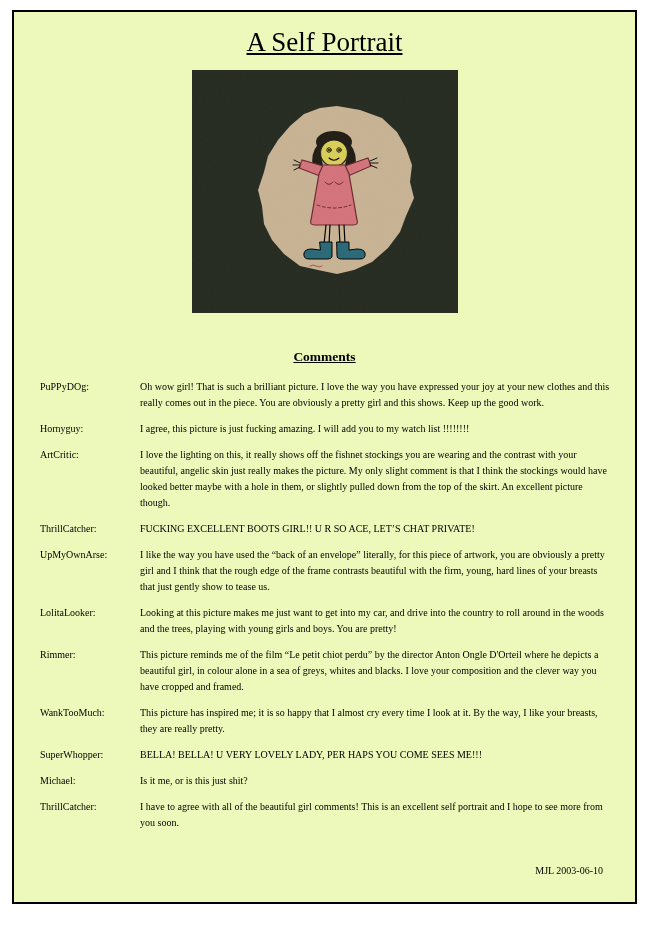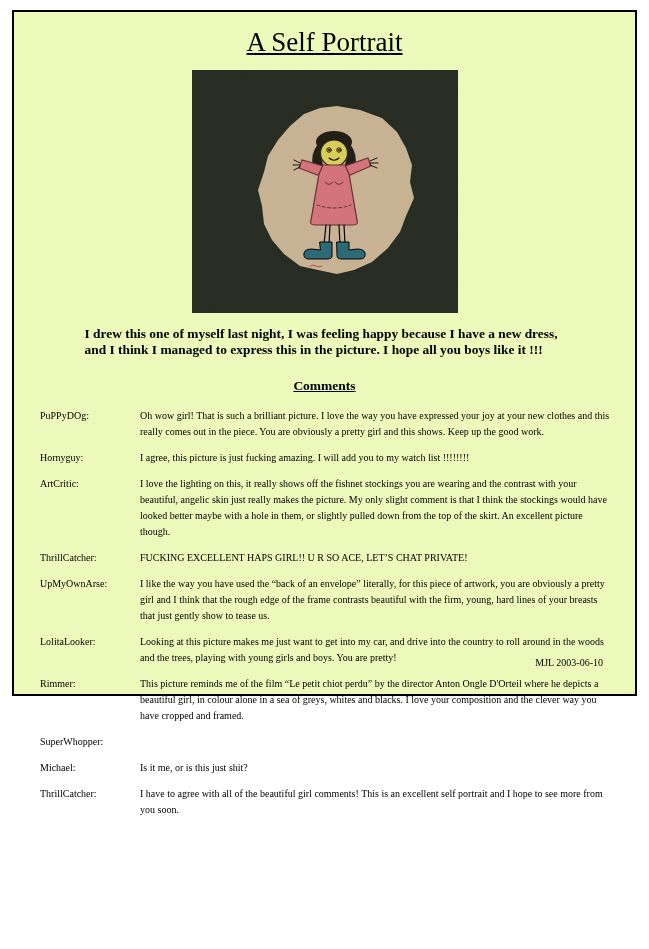--- a/index.html
+++ b/index.html
@@ -1,26 +1,26 @@
 <!DOCTYPE html>
 <html style="--page_bg: #EDF9BB; --photo_bg: #262B21; --paper: #C8B394; --face: #D9CE58; --hair: #211D15; --dress: #D4737C; --dress_line: #6B2A2D; --boots: #2A6977; --outline: #2A241C;"><head>
 <meta charset="utf-8">
 <style>
   * { margin:0; padding:0; box-sizing:border-box; }
   html,body { width:649px; height:949px; background:#ffffff; overflow:hidden;
               font-family:"Liberation Serif", serif; color:#000; }
-  .page { position:absolute; left:12px; top:10px; width:625px; height:686px;
+  .page { position:absolute; left:12px; top:10px; width:625px; height:894px;
           border:2px solid #000; background:var(--page_bg,#EDF9BB); }
   .title { text-align:center; margin-top:15px; font-size:27px; line-height:1.15; }
   .title span { text-decoration:underline; }
   .artwork-wrap { width:266px; height:243px; margin:12px auto 0 auto; }
   .artwork-wrap svg { display:block; width:266px; height:243px; }
   .intro { width:480px; margin:13px auto 0 auto; font-weight:bold;
            font-size:13.4px; line-height:16px; }
-  .comments-title { text-align:center; margin-top:20px; font-weight:bold;
+  .comments-title { text-align:center; margin-top:36px; font-weight:bold;
                     font-size:13.5px; line-height:16px; }
   .comments-title span { text-decoration:underline; }
   .comments { margin:14px 26px 0 26px; }
   .comment-row { display:flex; margin-bottom:10px; font-size:10px; line-height:16px; }
   .c-name { width:100px; flex:0 0 100px; }
   .c-text { width:470px; flex:0 0 470px; }
   .footer { position:absolute; right:32px; bottom:26px; font-size:10px; }
 </style>
 </head>
 <body>
@@ -78,21 +78,20 @@
 
         <path d="M128,172 L140,172 L140,186 Q140,189 135,189 L117,189 Q111,189 112,183 Q113,179 120,179 L128,180 Z" style="fill:var(--boots,#2A6977)" stroke="#000" stroke-width="1"></path>
         <path d="M145,172 L157,172 L157,180 L165,179 Q172,179 173,183 Q174,189 168,189 L150,189 Q145,189 145,186 Z" style="fill:var(--boots,#2A6977)" stroke="#000" stroke-width="1"></path>
 
         <path d="M118,196 q3,-2 6,0 q3,2 6,0" fill="none" stroke="#B05050" stroke-width="1"></path>
       </g>
       <rect x="0" y="0" width="266" height="243" filter="url(#grain)" fill="none" opacity="0.5" pointer-events="none"></rect>
     </svg>
   </div>
 
-  <div class="intro">I drew this one of myself last night, I was feeling happy because I have a new dress, and I think I managed to express this in the picture. I hope all you boys like it !!!</div>
 
   <div class="comments-title"><span>Comments</span></div>
 
   <div class="comments">
   <div class="comment-row">
     <div class="c-name">PuPPyDOg:</div>
     <div class="c-text">Oh wow girl! That is such a brilliant picture. I love the way you have expressed your joy at your new clothes and this really comes out in the piece. You are obviously a pretty girl and this shows. Keep up the good work.</div>
   </div>
 
   <div class="comment-row">
@@ -100,42 +99,47 @@
     <div class="c-text">I agree, this picture is just fucking amazing. I will add you to my watch list !!!!!!!!</div>
   </div>
 
   <div class="comment-row">
     <div class="c-name">ArtCritic:</div>
     <div class="c-text">I love the lighting on this, it really shows off the fishnet stockings you are wearing and the contrast with your beautiful, angelic skin just really makes the picture. My only slight comment is that I think the stockings would have looked better maybe with a hole in them, or slightly pulled down from the top of the skirt. An excellent picture though.</div>
   </div>
 
   <div class="comment-row">
     <div class="c-name">ThrillCatcher:</div>
-    <div class="c-text">FUCKING EXCELLENT HAPS GIRL!! U R SO ACE, LET’S CHAT PRIVATE!</div>
+    <div class="c-text">FUCKING EXCELLENT BOOTS GIRL!! U R SO ACE, LET’S CHAT PRIVATE!</div>
   </div>
 
   <div class="comment-row">
     <div class="c-name">UpMyOwnArse:</div>
     <div class="c-text">I like the way you have used the “back of an envelope” literally, for this piece of artwork, you are obviously a pretty girl and I think that the rough edge of the frame contrasts beautiful with the firm, young, hard lines of your breasts that just gently show to tease us.</div>
   </div>
 
   <div class="comment-row">
     <div class="c-name">LolitaLooker:</div>
     <div class="c-text">Looking at this picture makes me just want to get into my car, and drive into the country to roll around in the woods and the trees, playing with young girls and boys. You are pretty!</div>
   </div>
 
   <div class="comment-row">
     <div class="c-name">Rimmer:</div>
     <div class="c-text">This picture reminds me of the film “Le petit chiot perdu” by the director Anton Ongle D'Orteil where he depicts a beautiful girl, in colour alone in a sea of greys, whites and blacks. I love your composition and the clever way you have cropped and framed.</div>
   </div>
 
 
+  <div class="comment-row">
+    <div class="c-name">WankTooMuch:</div>
+    <div class="c-text">This picture has inspired me; it is so happy that I almost cry every time I look at it. By the way, I like your breasts, they are really pretty.</div>
+  </div>
 
   <div class="comment-row">
     <div class="c-name">SuperWhopper:</div>
+    <div class="c-text">BELLA! BELLA! U VERY LOVELY LADY, PER HAPS YOU COME SEES ME!!!</div>
   </div>
 
   <div class="comment-row">
     <div class="c-name">Michael:</div>
     <div class="c-text">Is it me, or is this just shit?</div>
   </div>
 
   <div class="comment-row">
     <div class="c-name">ThrillCatcher:</div>
     <div class="c-text">I have to agree with all of the beautiful girl comments! This is an excellent self portrait and I hope to see more from you soon.</div>

